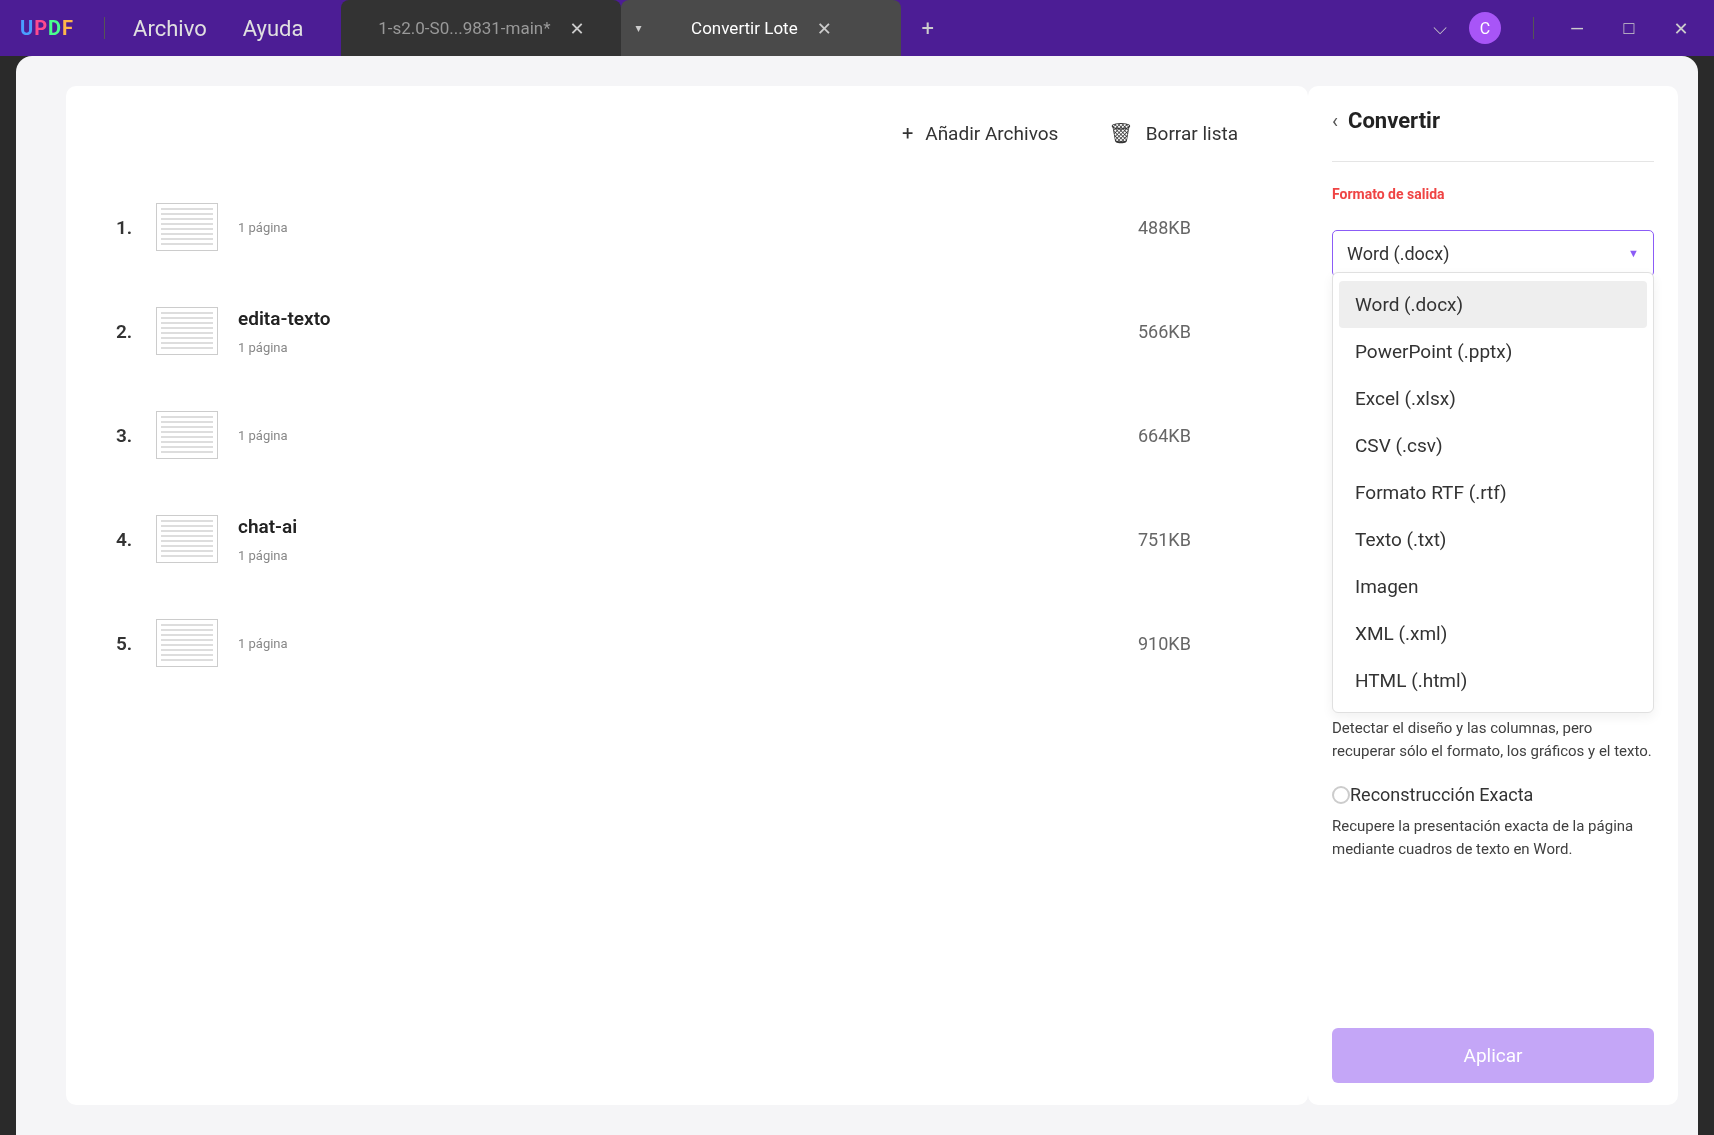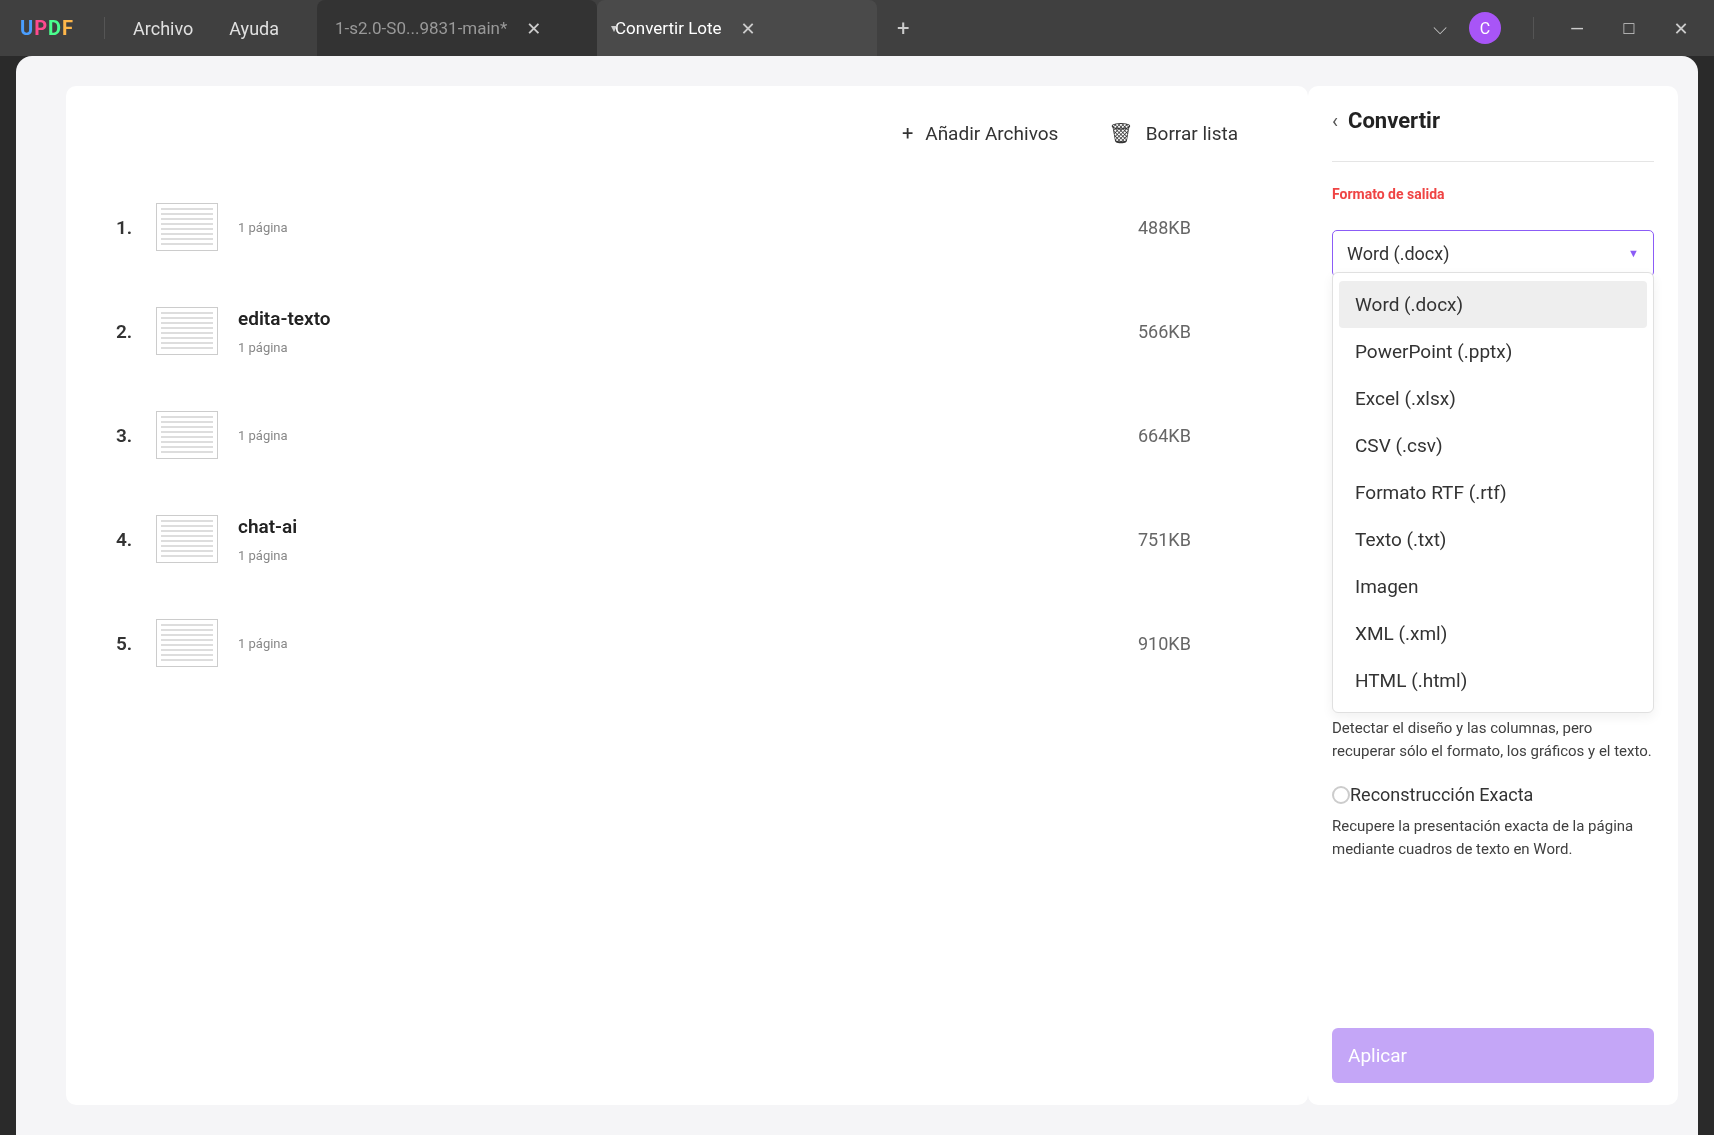--- a/index.html
+++ b/index.html
@@ -1,28 +1,28 @@
 <!DOCTYPE html>
 <html><head>
   <meta charset="utf-8">
   <style>
     * { box-sizing: border-box; margin: 0; padding: 0; font-family: -apple-system, BlinkMacSystemFont, 'Segoe UI', Roboto, sans-serif; }
     body { background: #2a2a2a; width: 1714px; height: 1135px; overflow: hidden; }
     
-    .titlebar { height: 56px; background: #404040; display: flex; align-items: center; color: #e0e0e0; }
+    .titlebar { height: 56px; background: #4c1d95; display: flex; align-items: center; color: #e0e0e0; }
     .logo { padding: 0 20px; font-weight: bold; font-size: 20px; letter-spacing: 1px; }
     .logo span:nth-child(1) { color: #4a9eff; }
     .logo span:nth-child(2) { color: #ff4a8e; }
     .logo span:nth-child(3) { color: #4aff8e; }
     .logo span:nth-child(4) { color: #ffb74a; }
     .tb-sep { width: 1px; height: 22px; background: #555; margin: 0 10px; }
-    .menu-item { padding: 0 18px; font-size: 18px; cursor: pointer; }
+    .menu-item { padding: 0 18px; font-size: 22px; cursor: pointer; }
     
     .tabs { display: flex; align-items: center; margin-left: 20px; height: 100%; }
-    .tab { display: flex; align-items: center; padding: 0 18px; height: 100%; font-size: 17px; position: relative; min-width: 280px; gap: 19px; }
+    .tab { display: flex; align-items: center; padding: 0 18px; height: 100%; font-size: 17px; position: relative; min-width: 280px; justify-content: center; gap: 19px; }
     .tab.inactive { background: #333; color: #999; border-top-left-radius: 8px; border-top-right-radius: 8px; }
     .tab.active { background: #4a4a4a; color: #fff; border-top-left-radius: 8px; border-top-right-radius: 8px; }
     .tab-dropdown { font-size: 12px; color: #ccc; position: absolute; left: 14px; }
     .tab-close { font-size: 18px; color: #ccc; cursor: pointer; }
     .new-tab { padding: 0 20px; font-size: 22px; color: #ccc; cursor: pointer; }
     
     .titlebar-right { margin-left: auto; display: flex; align-items: center; gap: 22px; padding-right: 22px; }
     .chevron-down { color: #ccc; font-size: 18px; cursor: pointer; }
     .avatar { width: 32px; height: 32px; border-radius: 50%; background: #a855f7; display: flex; align-items: center; justify-content: center; color: #fff; font-size: 16px; }
     .win-ctrls { display: flex; align-items: center; gap: 30px; }
@@ -58,21 +58,21 @@
     .dropdown-panel { position: absolute; left: 24px; right: 24px; top: 186px; background: #fff; border: 1px solid #e0e0e0; border-radius: 6px; z-index: 100; padding: 8px 6px; box-shadow: 0 4px 12px rgba(0,0,0,0.06); }
     .dropdown-item { padding: 12px 16px; font-size: 19px; color: #333; cursor: pointer; border-radius: 4px; }
     .dropdown-item.highlighted { background: #eee; }
     
     .radio-group { margin-top: 440px; }
     .radio-hint { font-size: 15px; color: #404040; line-height: 1.5; margin-bottom: 22px; }
     .radio-row { display: flex; align-items: center; gap: 0; margin-bottom: 10px; }
     .radio-circle { width: 18px; height: 18px; border: 2px solid #ccc; border-radius: 50%; }
     .radio-label { font-size: 18px; color: #333; }
     
-    .apply-btn { margin-top: auto; background: #c4a6f7; color: #fff; text-align: left; padding: 16px; border-radius: 6px; font-size: 19px; cursor: pointer; }
+    .apply-btn { margin-top: auto; background: #c4a6f7; color: #fff; text-align: center; padding: 16px; border-radius: 6px; font-size: 19px; cursor: pointer; }
   </style>
 </head>
 <body>
 
 <div class="titlebar">
   <div class="logo"><span>U</span><span>P</span><span>D</span><span>F</span></div>
   <div class="tb-sep"></div>
   <div class="menu-item">Archivo</div>
   <div class="menu-item">Ayuda</div>
 

